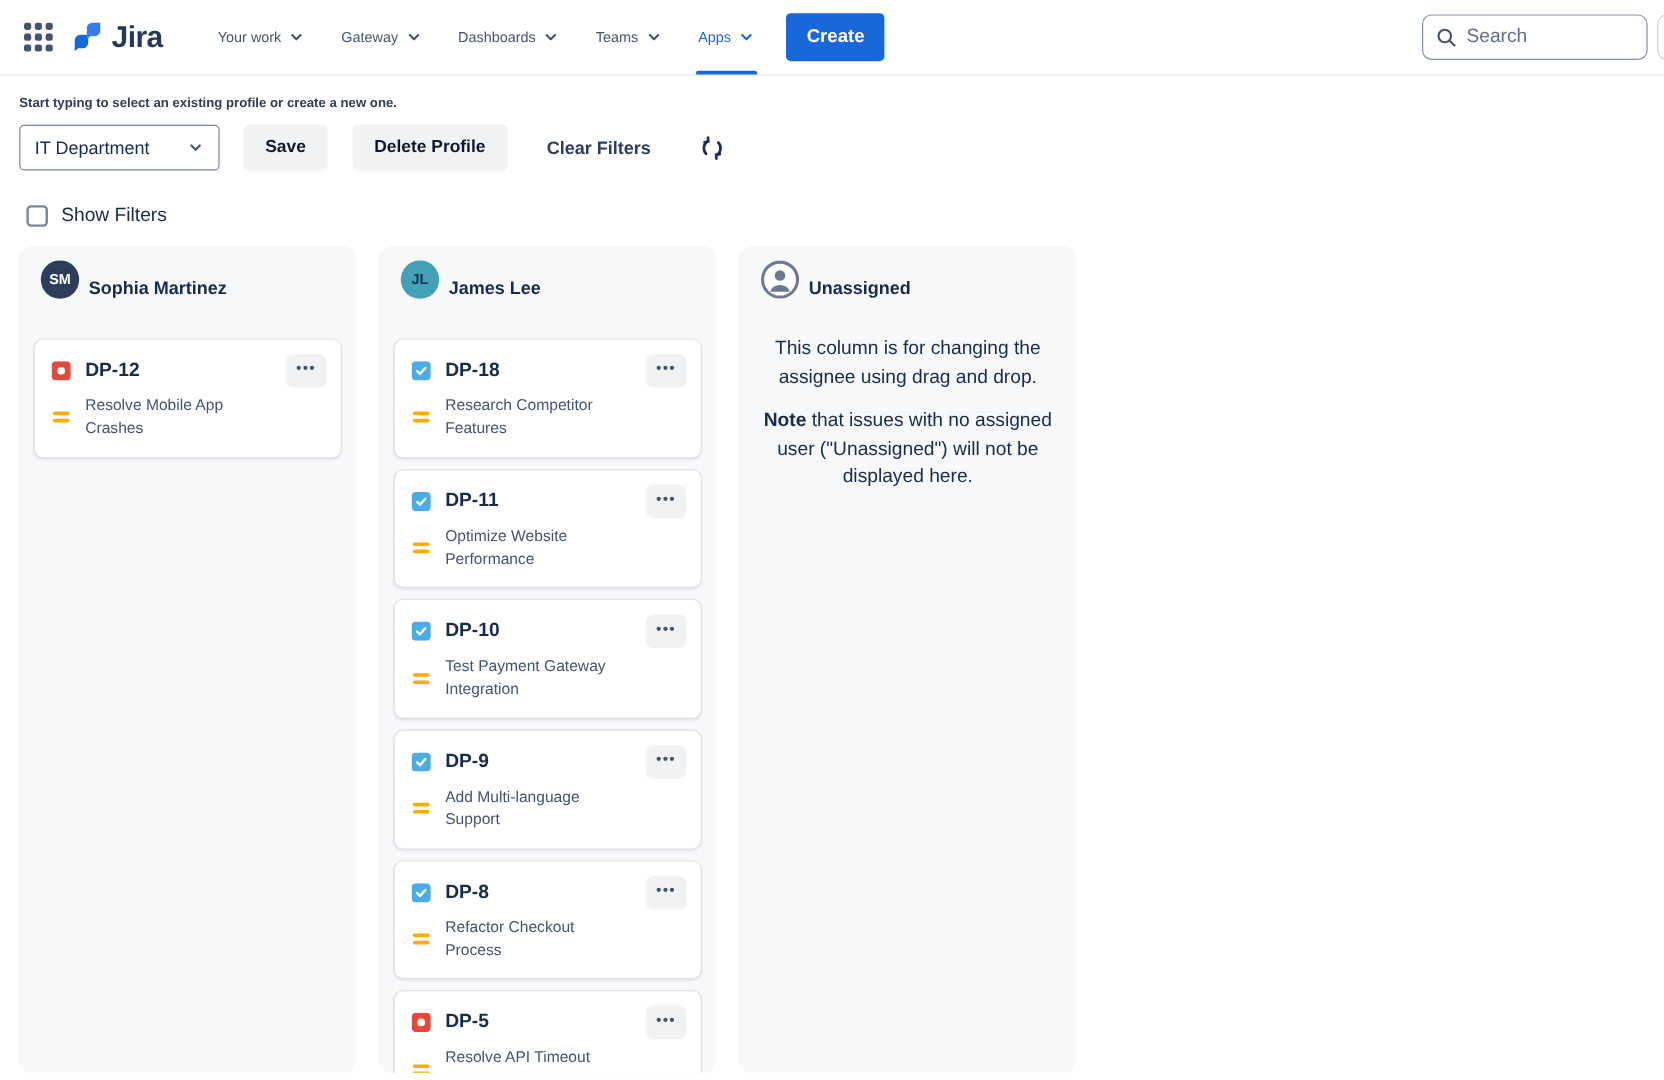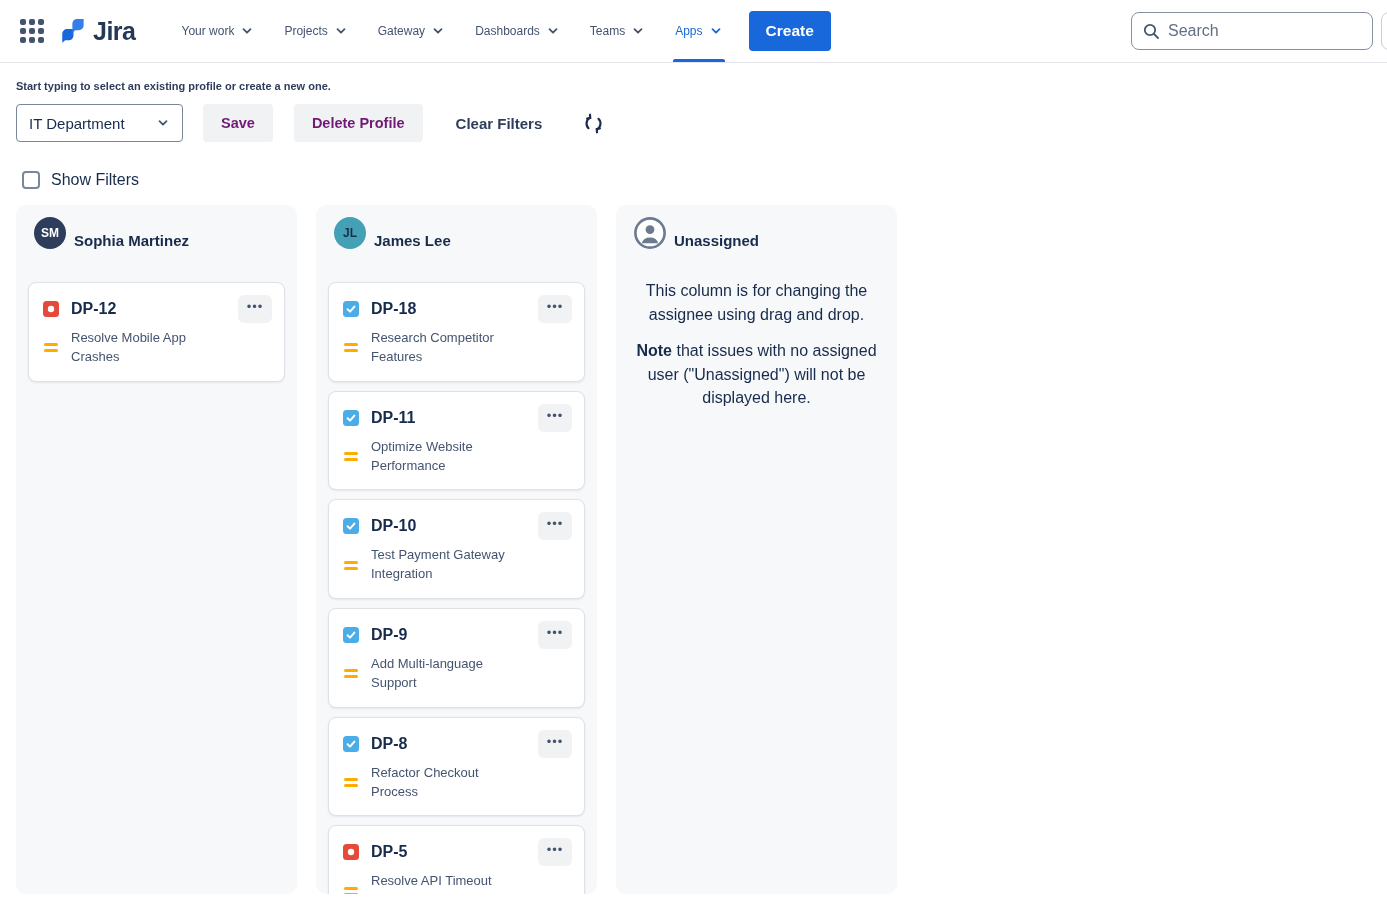--- a/index.html
+++ b/index.html
@@ -17,38 +17,38 @@
   .nav-items { display:flex; align-items:stretch; height:100%; gap:6px; }
   .nav-item { position:relative; display:flex; align-items:center; gap:6px; padding:0 12px;
     font-size:12px; font-weight:500; color:#44546E; cursor:pointer; }
   .nav-item.active { color:#1868DB; }
   .nav-item.active::after { content:""; position:absolute; left:10px; right:10px; bottom:0;
     height:3px; border-radius:2px 2px 0 0; background:#1868DB; }
   .nav-item svg { stroke:currentColor; }
   .create-btn { margin-left:14px; height:40px; padding:0 17px; background:#1868DB; color:#fff;
     border:none; border-radius:4px; font-size:15.5px; font-weight:600; cursor:pointer;
     font-family:inherit; }
-  .search-box { margin-left:auto; width:242px; height:38px; border:1.5px solid #8590A2;
+  .search-box { margin-left:auto; width:188px; height:38px; border:1.5px solid #8590A2;
     border-radius:8px; display:flex; align-items:center; padding:0 10px; gap:8px; background:#fff; }
   .search-box input { border:none; outline:none; width:100%; font-size:16px; color:#172B4D;
     font-family:inherit; background:transparent; }
   .search-box input::placeholder { color:#626F86; }
   .edge-sliver { position:absolute; right:-12px; top:12px; width:18px; height:38px;
     border:1.5px solid #CBD0D8; border-radius:8px; background:#fff; }
 
   
   .main { padding:0 16px; }
   .hint { margin-top:17px; font-size:11px; font-weight:700; color:#2E3D5C; }
   .profile-row { margin-top:12px; display:flex; align-items:center; }
   .profile-select { width:167px; height:38px; border:1px solid #78859B; border-radius:4px;
     background:#fff; display:flex; align-items:center; justify-content:space-between;
     padding:0 12px; font-size:15px; color:#172B4D; cursor:pointer; }
   .profile-select svg { stroke:#44546E; }
   .btn { height:38px; padding:0 18px; border:none; border-radius:4px; background:#F1F2F4;
-    color:#701a75; font-size:14.5px; font-weight:600; cursor:pointer; font-family:inherit; }
+    color:#0f172a; font-size:14.5px; font-weight:600; cursor:pointer; font-family:inherit; }
   .btn-save { margin-left:20px; }
   .btn-delete { margin-left:21px; }
   .link-btn { margin-left:33px; background:none; border:none; font-size:15px; font-weight:600;
     color:#2F3D5C; cursor:pointer; font-family:inherit; }
   .refresh-btn { margin-left:40px; background:none; border:none; cursor:pointer; line-height:0; }
   .show-filters { margin-top:29px; display:flex; align-items:center; gap:11px; padding-left:6px; }
   .show-filters input { width:18px; height:18px; appearance:none; border:2px solid #7A8699;
     border-radius:4px; background:#fff; cursor:pointer; }
   .show-filters label { font-size:16px; color:#172B4D; cursor:pointer; }
 
@@ -106,26 +106,20 @@
     <span class="logo-text">Jira</span>
   </div>
   <nav class="nav-items" id="nav-items">
       <div class="nav-item">
     <span class="nav-label">Your work</span>
     <svg width="14" height="14" viewBox="0 0 14 14" fill="none" stroke-width="1.8" stroke-linecap="round" stroke-linejoin="round">
       <path d="M3.5 5.2 L7 8.7 L10.5 5.2"></path>
     </svg>
   </div>
       <div class="nav-item">
-    <span class="nav-label">Projects</span>
-    <svg width="14" height="14" viewBox="0 0 14 14" fill="none" stroke-width="1.8" stroke-linecap="round" stroke-linejoin="round">
-      <path d="M3.5 5.2 L7 8.7 L10.5 5.2"></path>
-    </svg>
-  </div>
-      <div class="nav-item">
     <span class="nav-label">Gateway</span>
     <svg width="14" height="14" viewBox="0 0 14 14" fill="none" stroke-width="1.8" stroke-linecap="round" stroke-linejoin="round">
       <path d="M3.5 5.2 L7 8.7 L10.5 5.2"></path>
     </svg>
   </div>
       <div class="nav-item">
     <span class="nav-label">Dashboards</span>
     <svg width="14" height="14" viewBox="0 0 14 14" fill="none" stroke-width="1.8" stroke-linecap="round" stroke-linejoin="round">
       <path d="M3.5 5.2 L7 8.7 L10.5 5.2"></path>
     </svg>

